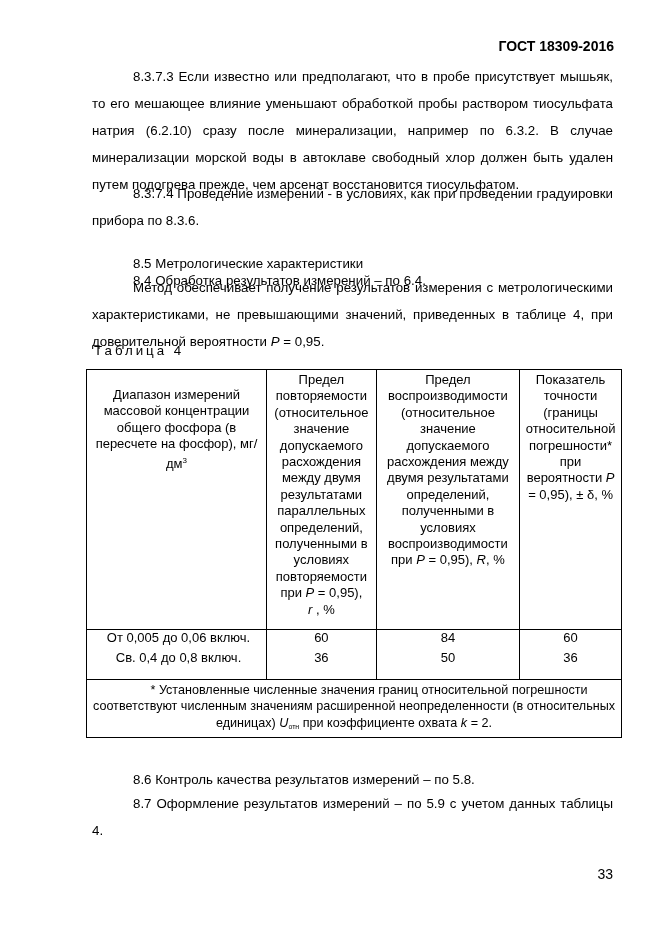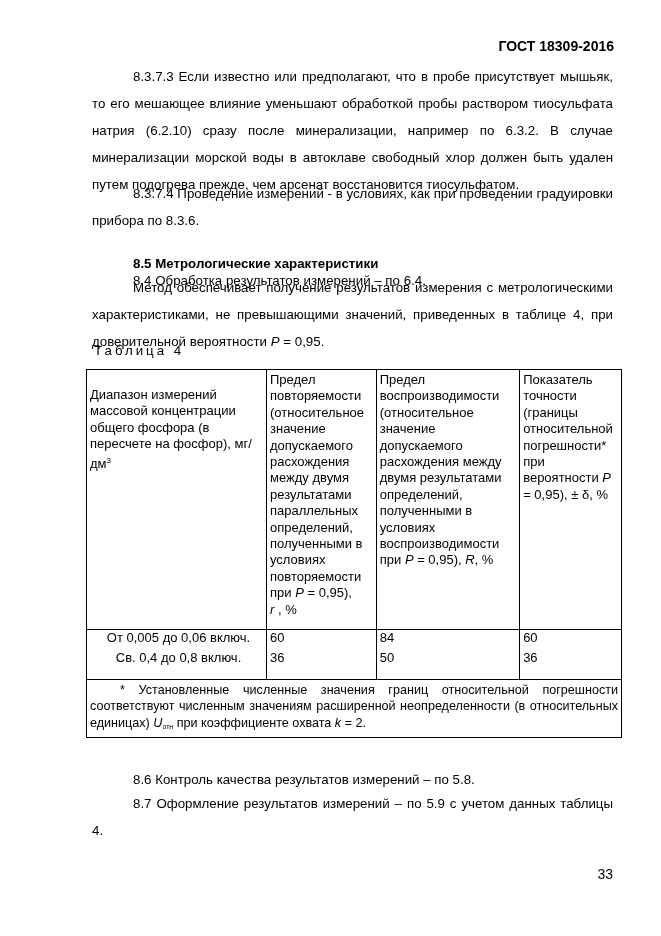--- a/index.html
+++ b/index.html
@@ -2,24 +2,24 @@
 <html><head>
 <meta charset="utf-8">
 <style>
   html, body { margin:0; padding:0; background:#ffffff; }
   body { width:661px; height:936px; position:relative; overflow:hidden;
          font-family:"Liberation Sans", sans-serif; color:#000; font-size:13.3px; }
   .abs { position:absolute; }
   .hdr { right:47px; top:38px; font-weight:bold; font-size:14px; }
   .p { left:92px; width:521px; line-height:27px; text-align:justify; }
   .p .ind { display:inline-block; width:41px; }
-  .bold { font-weight:bold; }
+  .bold { font-weight:normal; }
   .cap { left:94px; top:343px; letter-spacing:3px; }
   table.t { position:absolute; left:86px; top:369px; width:536px; border-collapse:collapse; font-size:13px; }
-  table.t td { vertical-align:top; line-height:16.4px; padding:2px 3px; }
+  table.t td { vertical-align:top; text-align:center; line-height:16.4px; padding:2px 3px; }
   .hcell { border:1.5px solid #000; height:240px; }
   .c1 { width:176px; }
   .c2 { width:103px; }
   .c3 { width:137px; }
   .c4 { width:95px; }
   .c1h { padding-top:17px !important; line-height:16.4px; }
   .brow td { border-left:1.5px solid #000; border-right:1.5px solid #000; padding:0 3px; line-height:23px; }
   .brow td.lbl { text-align:center; padding-left:7px; }
   .brow.first td { padding-top:0; }
   .brow.last td { padding-bottom:12px; }

